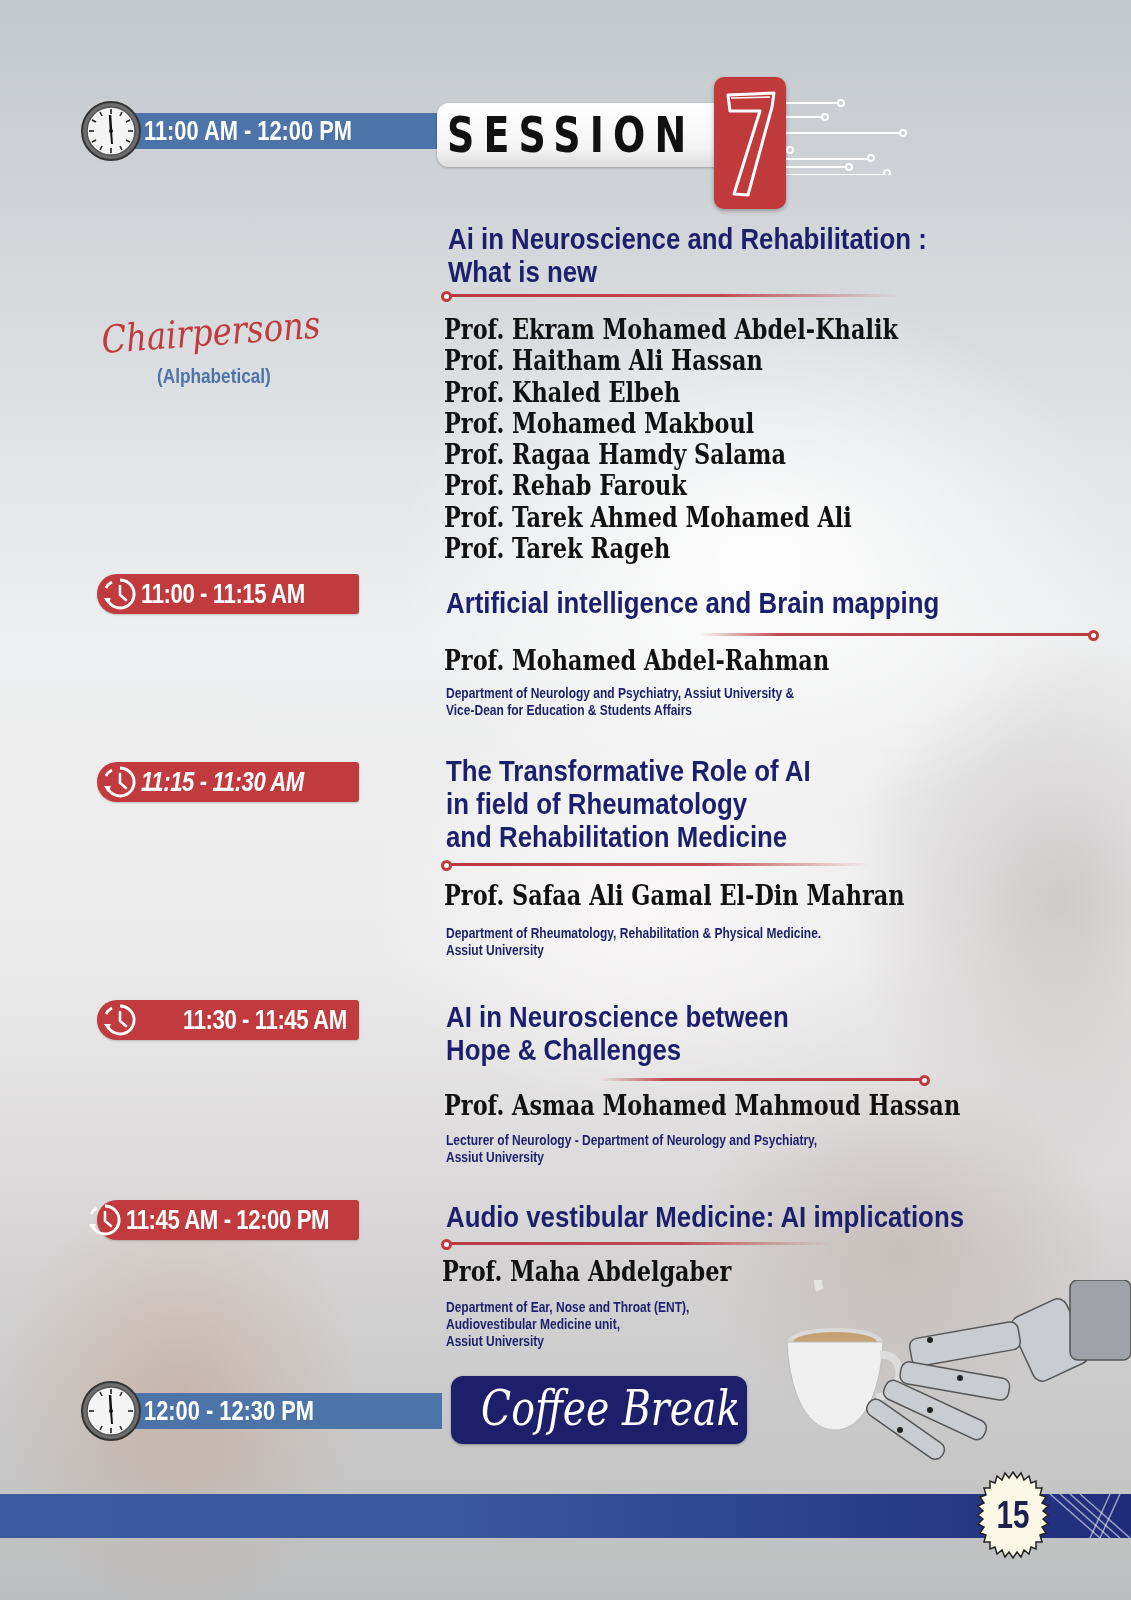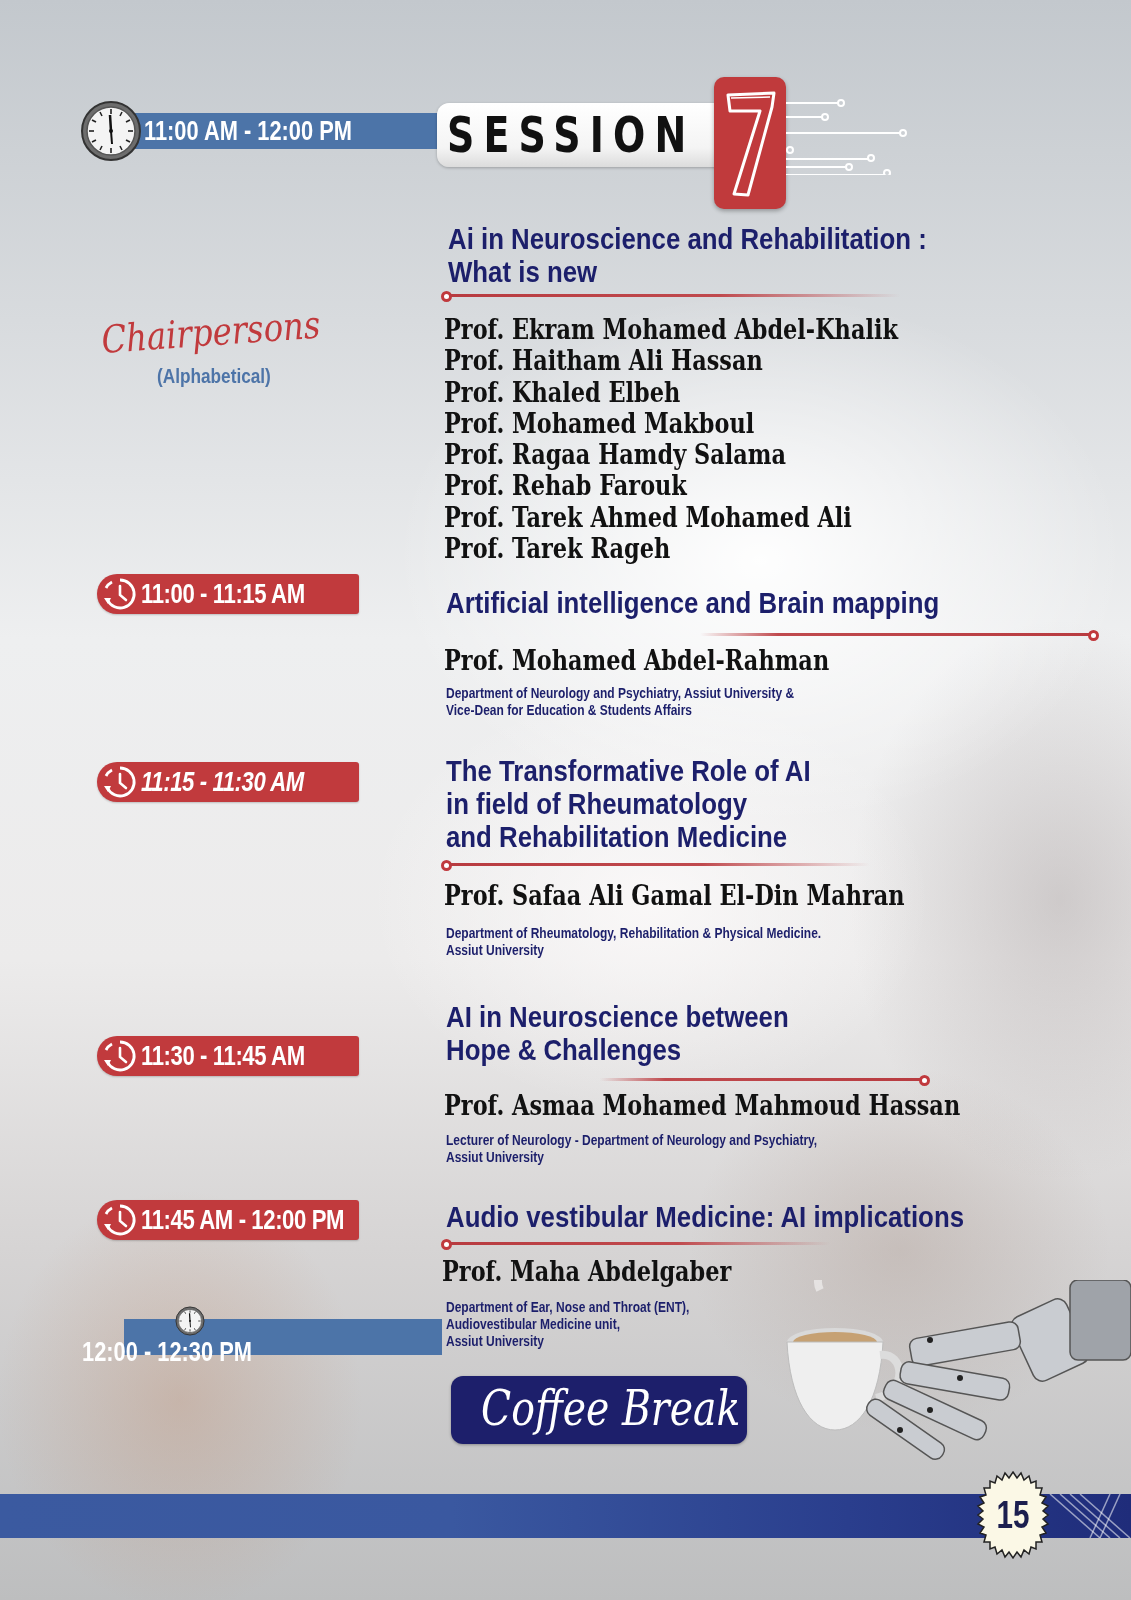--- a/index.html
+++ b/index.html
@@ -250,39 +250,39 @@
   <div>and Rehabilitation Medicine</div>
 </div>
 <div class="dot" style="left:441px; top:860px;"></div>
 <div class="rule" style="left:450px; top:863px; width:420px;"></div>
 <div class="speaker" style="top:880px;">Prof. Safaa Ali Gamal El-Din Mahran</div>
 <div class="aff" style="top:924px;">
   <div>Department of Rheumatology, Rehabilitation &amp; Physical Medicine.</div>
   <div>Assiut University</div>
 </div>
 
-<div class="time-red" style="top:1036px;">
+<div class="time-red" style="top:1000px;gap:42px;">
   <svg class="clk">
       <use href="#clk"></use>
     </svg>
   <span class="txt">11:30 - 11:45  AM</span>
 </div>
 <div class="title" style="left:446px; top:1000px;">
   <div>AI in Neuroscience between</div>
   <div>Hope &amp; Challenges</div>
 </div>
 <div class="rule right" style="left:600px; top:1078px; width:326px;"></div>
 <div class="dot" style="left:919px; top:1075px;"></div>
 <div class="speaker" style="top:1090px;">Prof. Asmaa Mohamed Mahmoud Hassan</div>
 <div class="aff" style="top:1131px;">
   <div>Lecturer of Neurology - Department of Neurology and Psychiatry,</div>
   <div>Assiut University</div>
 </div>
 
-<div class="time-red" style="top:1200px;">
+<div class="time-red" style="top:1200px;justify-content:center;">
   <svg class="clk">
       <use href="#clk"></use>
     </svg>
   <span class="txt">11:45 AM - 12:00  PM</span>
 </div>
 <div class="title" style="left:446px; top:1200px;">
   <div>Audio vestibular Medicine: AI implications</div>
 </div>
 <div class="dot" style="left:441px; top:1239px;"></div>
 <div class="rule" style="left:450px; top:1242px; width:380px;"></div>
@@ -308,21 +308,21 @@
     <rect x="80" y="140" width="90" height="18" rx="8" transform="rotate(35 125 150)"></rect>
   </g>
   <g fill="#222">
     <circle cx="150" cy="60" r="3"></circle>
       <circle cx="180" cy="98" r="3"></circle>
     <circle cx="150" cy="130" r="3"></circle>
       <circle cx="120" cy="150" r="3"></circle>
   </g>
 </svg>
 
-<div class="time-blue" style="top:1306px;flex-direction:column;">
+<div class="time-blue" style="top:1380px;">
   <div class="bar"></div>
   <svg class="clock" viewBox="0 0 62 62">
     <circle cx="31" cy="31" r="29" fill="#6d6d6d" stroke="#333" stroke-width="2"></circle>
     <circle cx="31" cy="31" r="24" fill="#f4f4f4" stroke="#555" stroke-width="1.5"></circle>
     <g stroke="#222" stroke-width="1.6">
       <line x1="31" y1="9" x2="31" y2="14"></line>
         <line x1="31" y1="48" x2="31" y2="53"></line>
       <line x1="9" y1="31" x2="14" y2="31"></line>
         <line x1="48" y1="31" x2="53" y2="31"></line>
       <line x1="42" y1="12" x2="40" y2="16"></line>

